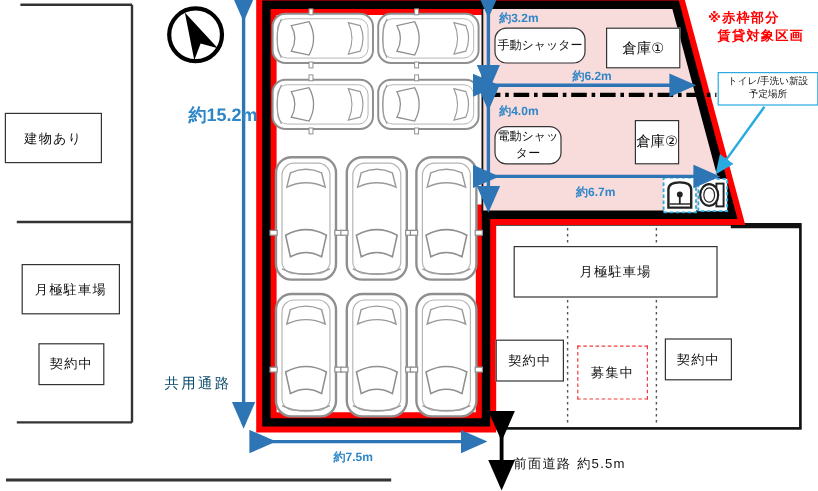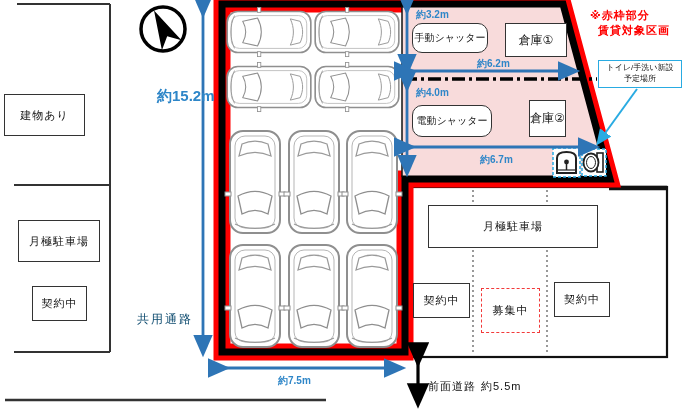--- a/index.html
+++ b/index.html
@@ -143,21 +143,21 @@
   <div class="lbl dim big" style="left:157px;top:87px;">約15.2m</div>
   <div class="lbl aisle" style="left:137px;top:311px;">共用通路</div>
   <div class="lbl dim" style="left:278px;top:374px;">約7.5m</div>
 
   <div class="lbl dim" style="left:416px;top:8px;">約3.2m</div>
   <div class="box small" style="left:412px;top:23px;width:76px;height:30px;">手動シャッター</div>
   <div class="box unit" style="left:505px;top:23px;width:62px;height:34px;">倉庫①</div>
   <div class="lbl dim" style="left:477px;top:57px;text-align:center;">約6.2m</div>
 
   <div class="lbl dim" style="left:416px;top:86px;">約4.0m</div>
-  <div class="box small" style="left:412px;top:105px;width:80px;height:32px;">電動シャッター</div>
+  <div class="box small" style="left:412px;top:105px;width:56px;height:32px;">電動シャッター</div>
   <div class="box unit" style="left:529px;top:100px;width:37px;height:37px;">倉庫②</div>
   <div class="lbl dim" style="left:480px;top:153px;">約6.7m</div>
 
   <div class="rednote" style="left:590px;top:8px;">
     <div>※赤枠部分</div>
     <div class="l2">賃貸対象区画</div>
   </div>
 
   <div class="box callout" style="left:598px;top:60px;width:84px;height:28px;">
     <div>トイレ/手洗い新設</div>

